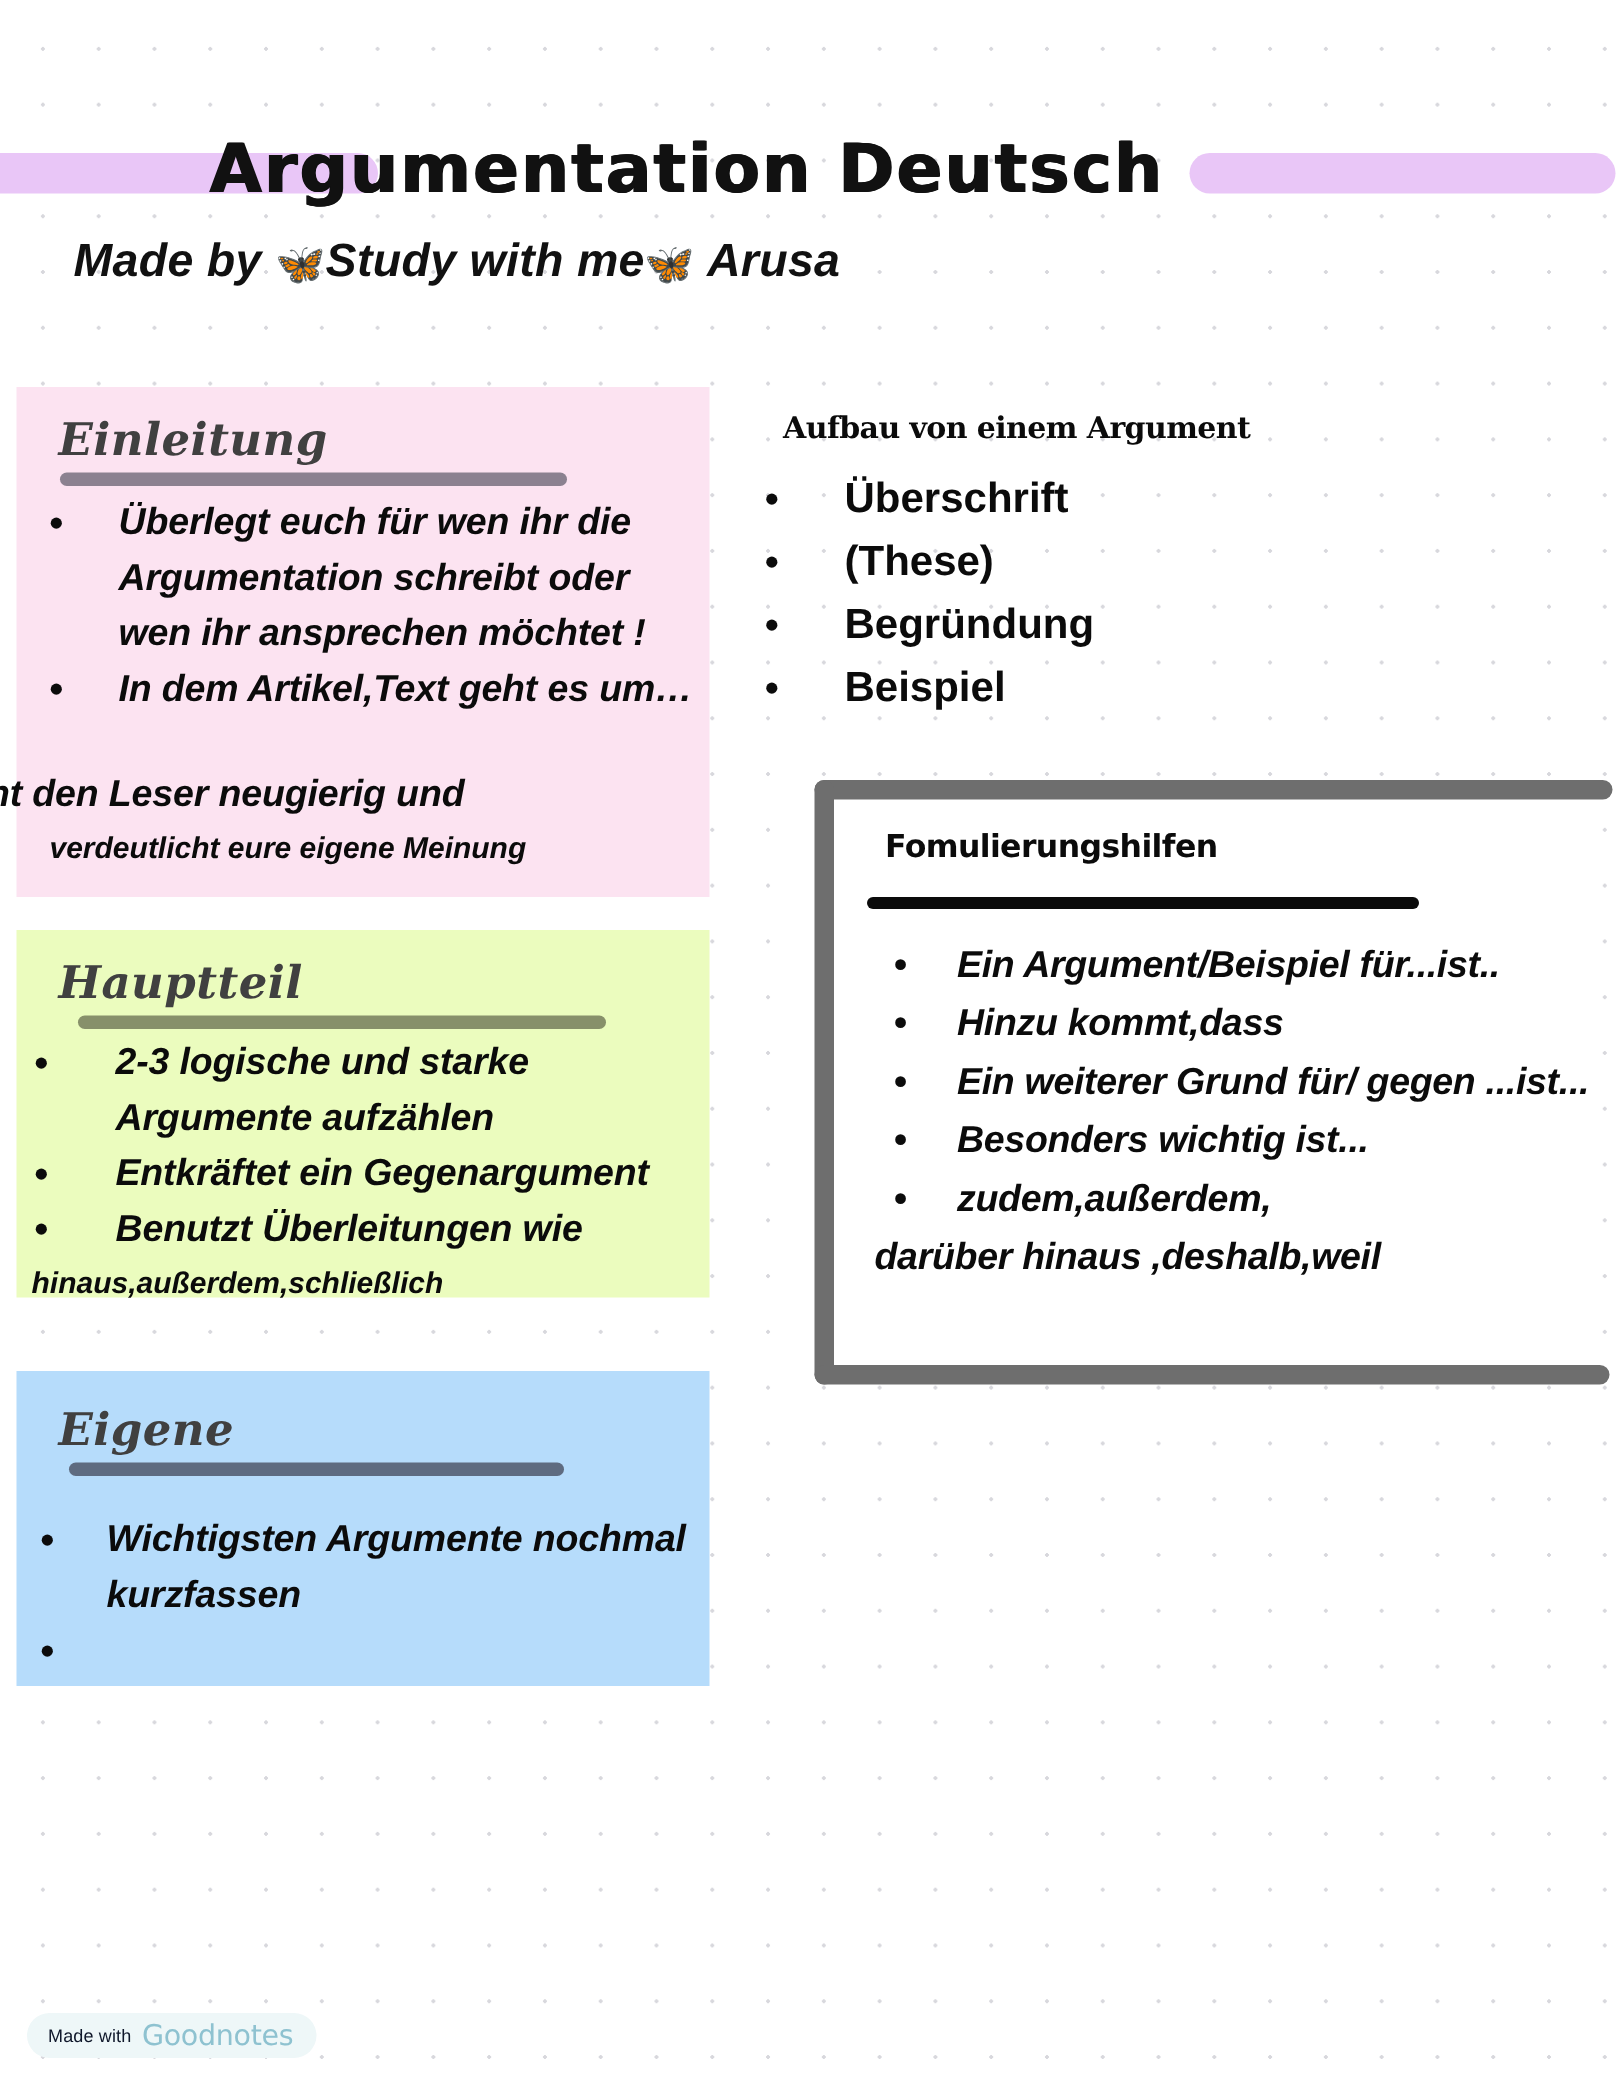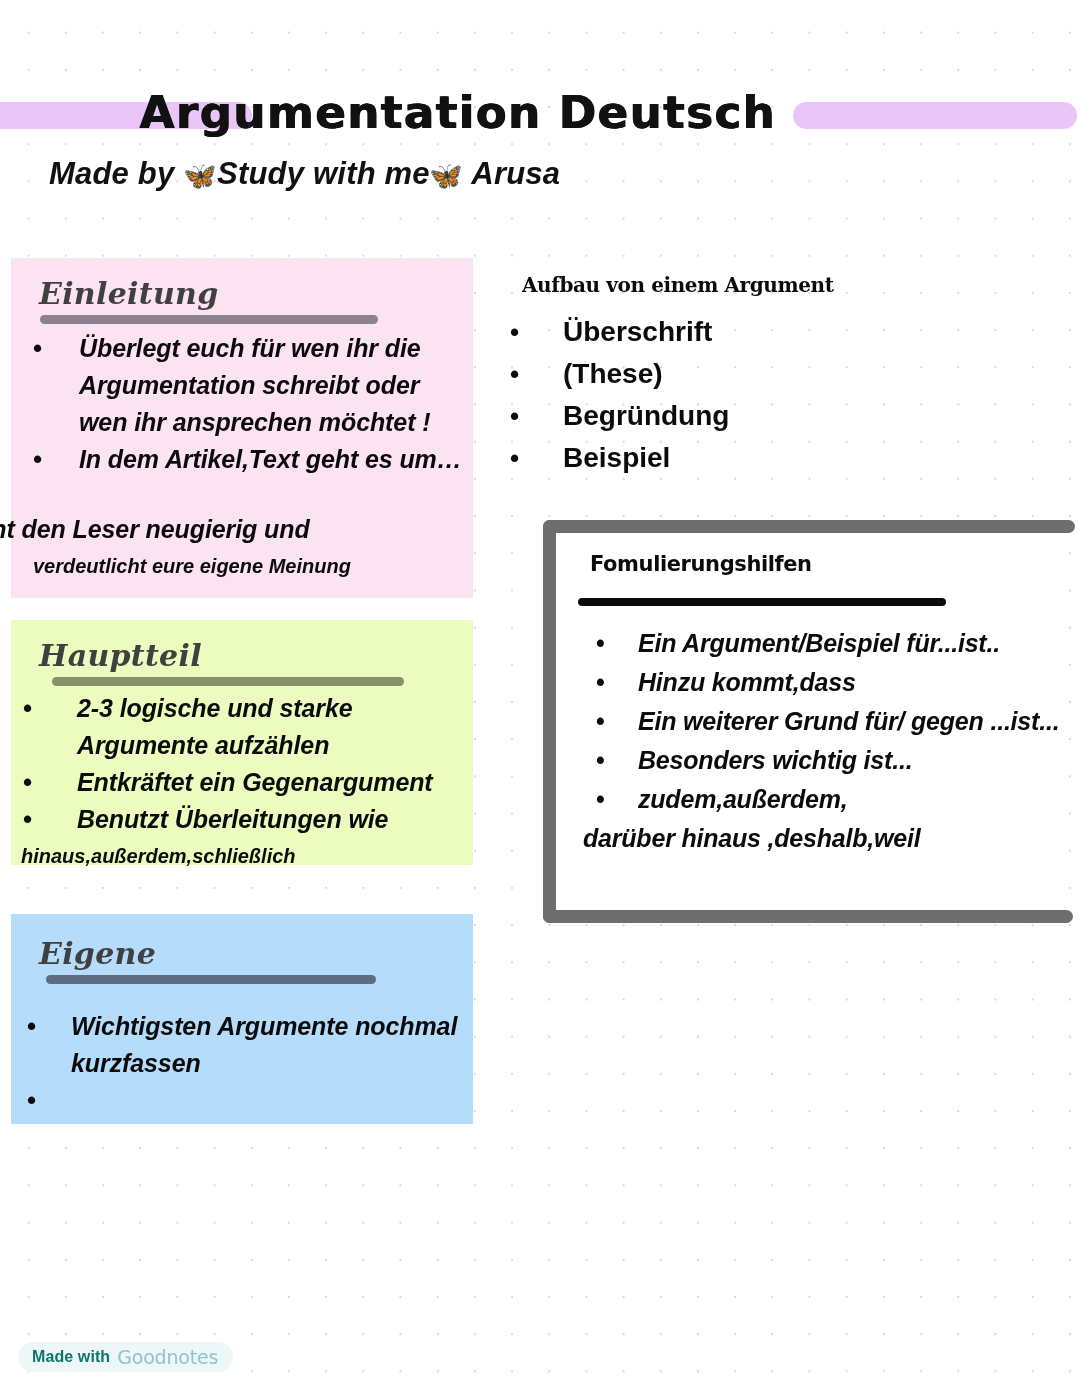--- a/index.html
+++ b/index.html
@@ -283,23 +283,23 @@
     height: 30px;
     padding: 0 15px 0 14px;
     border-radius: 15px;
     background: #eef7f8;
     display: flex;
     align-items: center;
     gap: 7px;
   }
   #goodnotes .gn-made {
     font-family: "Liberation Sans", sans-serif;
-    font-size: 16px;
-    font-weight: bold;
-    color: #0f766e;
+    font-size: 12px;
+    font-weight: normal;
+    color: #0f172a;
     letter-spacing: 0.1px;
   }
   #goodnotes .gn-brand {
     font-family: "DejaVu Sans", sans-serif;
     font-size: 19px;
     color: #8ec2d0;
     letter-spacing: -0.2px;
   }
 </style>
 </head>

